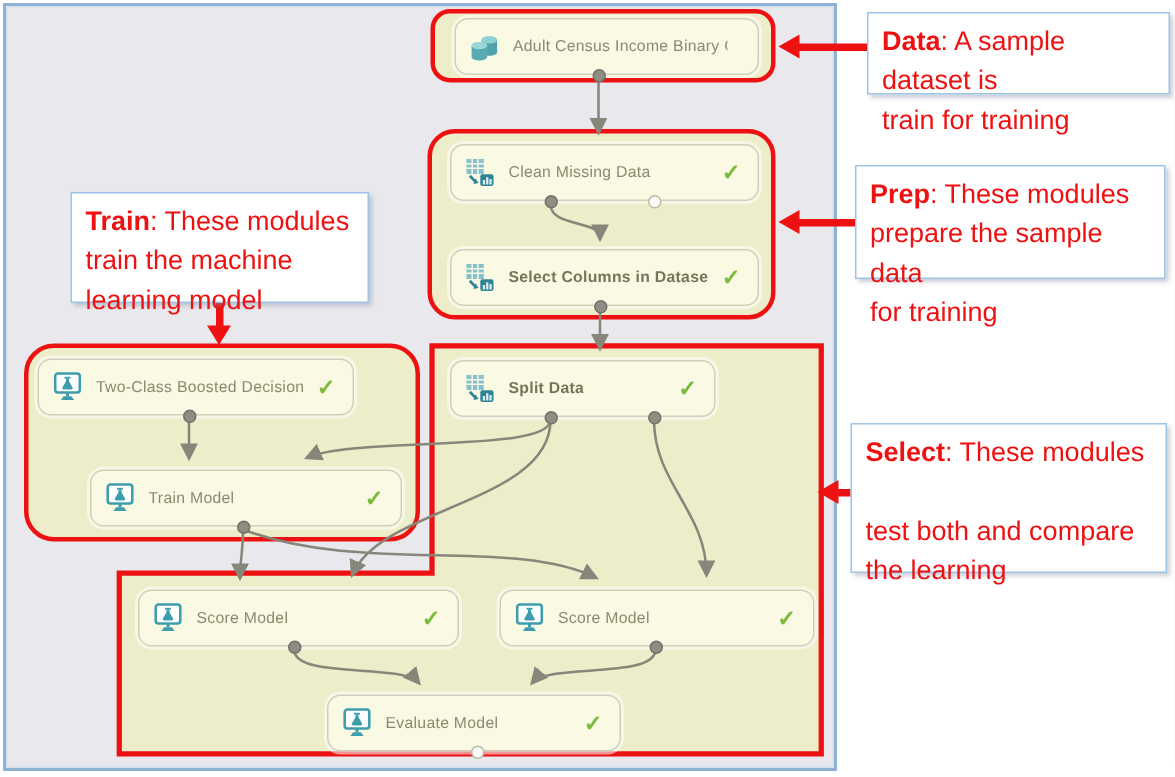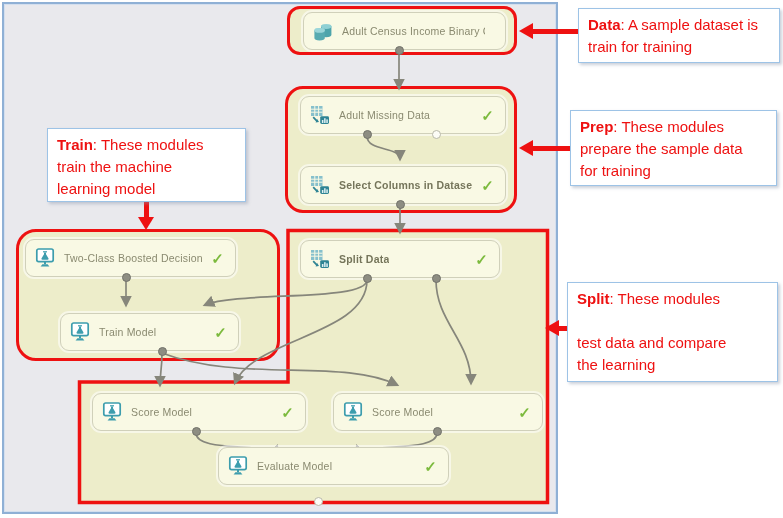--- a/index.html
+++ b/index.html
@@ -14,21 +14,21 @@
           gap:9px;padding:0 11px 0 9px;font-size:10.5px;letter-spacing:.2px;color:#8a8a70;
           box-shadow:0 0 0 2px rgba(255,255,255,.55);}
   .module .lbl{white-space:nowrap;overflow:hidden;}
   .module .check{margin-left:auto;color:#7cba3d;font-weight:bold;font-size:15px;line-height:1;}
   .module.em{font-weight:bold;color:#75755a;}
   .icon20{width:20px;height:20px;flex:0 0 20px;}
   .port{position:absolute;width:9px;height:9px;border-radius:50%;background:#8d8d82;
         border:1px solid #72726a;box-sizing:border-box;}
   .port.hollow{background:#fcfcf6;border-color:#b9b9aa;}
   .note{position:absolute;background:#fff;border:1.5px solid #9dc3e6;box-sizing:border-box;
-        color:#ee1111;font-size:15px;line-height:1.47;padding:5px 9px;
+        color:#ee1111;font-size:18px;line-height:1.47;padding:5px 9px;
         box-shadow:2px 2px 3px rgba(140,150,170,.45);}
   .note b{font-weight:bold;}
   .shaft-h{position:absolute;height:5px;background:#ee1111;}
   .shaft-v{position:absolute;width:5px;background:#ee1111;}
   .head-left{position:absolute;width:0;height:0;border-top:8px solid transparent;
              border-bottom:8px solid transparent;border-right:14px solid #ee1111;}
   .head-down{position:absolute;width:0;height:0;border-left:8px solid transparent;
              border-right:8px solid transparent;border-top:13px solid #ee1111;}
 </style>
 </head>
@@ -106,66 +106,66 @@
     <svg class="icon20" viewBox="0 0 20 20">
         <use href="#ic-dataset"></use>
       </svg>
     <span class="lbl">Adult Census Income Binary C...</span>
     <span class="check"></span>
   </div>
   <div class="module" style="left:300px;top:96px;width:206px">
     <svg class="icon20" viewBox="0 0 20 20">
         <use href="#ic-transform"></use>
       </svg>
-    <span class="lbl">Adult Missing Data</span>
+    <span class="lbl">Clean Missing Data</span>
     <span class="check">✓</span>
   </div>
   <div class="module em" style="left:300px;top:166px;width:206px">
     <svg class="icon20" viewBox="0 0 20 20">
         <use href="#ic-transform"></use>
       </svg>
     <span class="lbl">Select Columns in Dataset</span>
     <span class="check">✓</span>
   </div>
-  <div class="module em" style="left:300px;top:240px;width:200px">
+  <div class="module em" style="left:300px;top:240px;width:177px">
     <svg class="icon20" viewBox="0 0 20 20">
         <use href="#ic-transform"></use>
       </svg>
     <span class="lbl">Split Data</span>
     <span class="check">✓</span>
   </div>
   <div class="module" style="left:25px;top:239px;width:211px">
     <svg class="icon20" viewBox="0 0 20 20">
         <use href="#ic-ml"></use>
       </svg>
     <span class="lbl">Two-Class Boosted Decision T...</span>
     <span class="check">✓</span>
   </div>
-  <div class="module" style="left:60px;top:313px;width:179px">
+  <div class="module" style="left:60px;top:313px;width:208px">
     <svg class="icon20" viewBox="0 0 20 20">
         <use href="#ic-ml"></use>
       </svg>
     <span class="lbl">Train Model</span>
     <span class="check">✓</span>
   </div>
   <div class="module" style="left:92px;top:393px;width:214px">
     <svg class="icon20" viewBox="0 0 20 20">
         <use href="#ic-ml"></use>
       </svg>
     <span class="lbl">Score Model</span>
     <span class="check">✓</span>
   </div>
   <div class="module" style="left:333px;top:393px;width:210px">
     <svg class="icon20" viewBox="0 0 20 20">
         <use href="#ic-ml"></use>
       </svg>
     <span class="lbl">Score Model</span>
     <span class="check">✓</span>
   </div>
-  <div class="module" style="left:218px;top:447px;width:231px">
+  <div class="module" style="left:218px;top:463px;width:196px">
     <svg class="icon20" viewBox="0 0 20 20">
         <use href="#ic-ml"></use>
       </svg>
     <span class="lbl">Evaluate Model</span>
     <span class="check">✓</span>
   </div>
 
   <div class="port" style="left:394.5px;top:45.5px"></div>
   <div class="port" style="left:362.5px;top:129.5px"></div>
   <div class="port hollow" style="left:431.5px;top:129.5px"></div>
@@ -195,19 +195,19 @@
     <b>Train</b><span>: These modules</span><br>
     <span>train the machine</span><br>
     <span>learning model</span>
   </div>
   <div class="note" style="left:570px;top:110px;width:207px;height:76px">
     <b>Prep</b><span>: These modules</span><br>
     <span>prepare the sample data</span><br>
     <span>for training</span>
   </div>
   <div class="note" style="left:567px;top:282px;width:211px;height:100px">
-    <b>Split</b><span>: These modules</span><br>
+    <b>Select</b><span>: These modules</span><br>
     <br>
-    <span>test data and compare</span><br>
+    <span>test both and compare</span><br>
     <span>the learning</span>
   </div>
 
 </div>
 
 </body></html>

